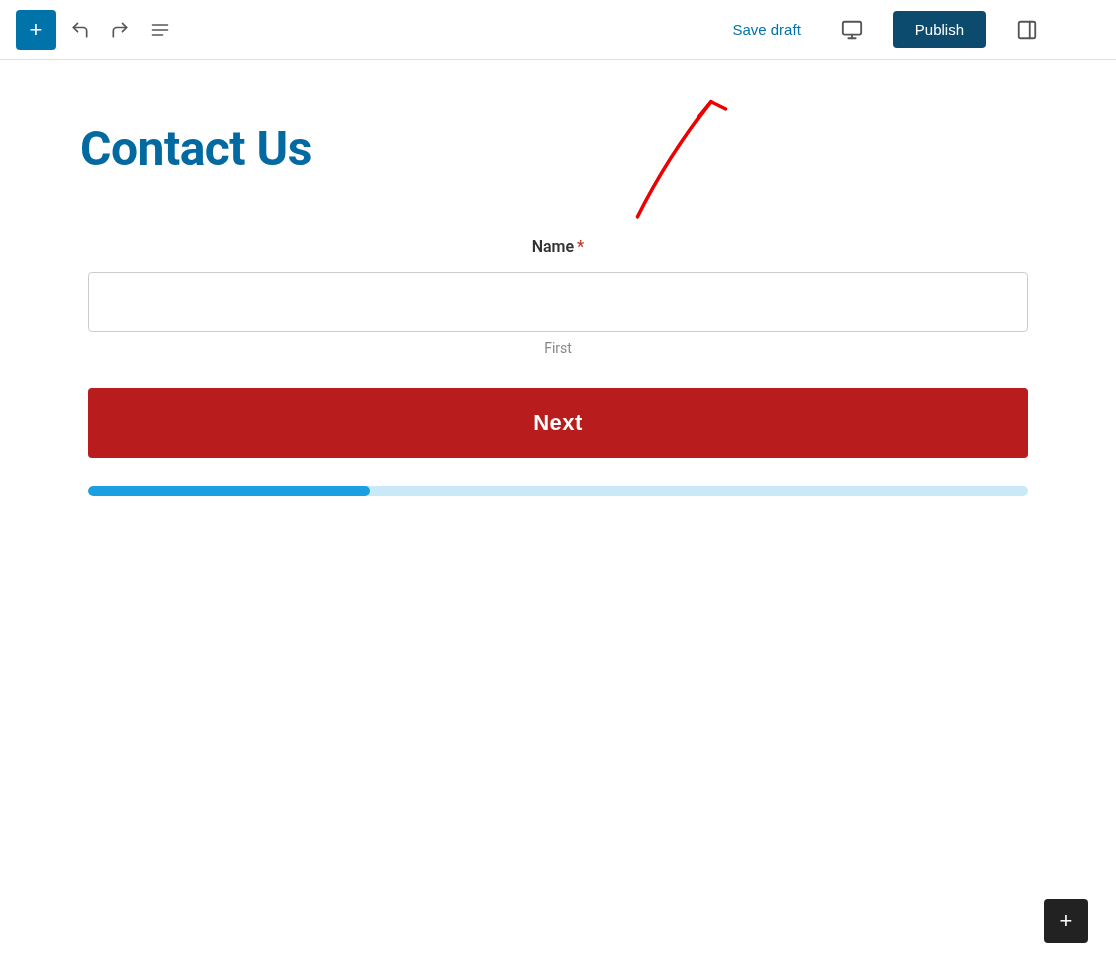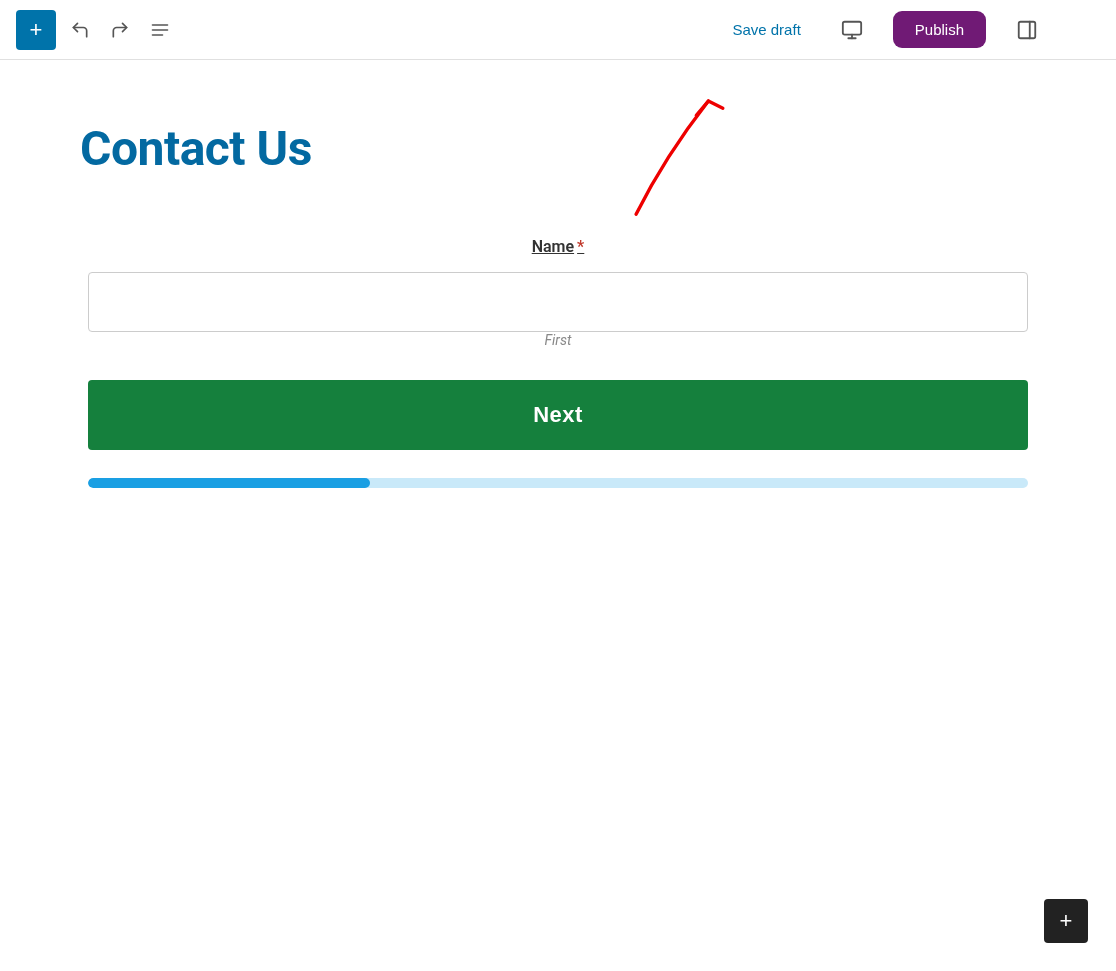--- a/index.html
+++ b/index.html
@@ -72,24 +72,24 @@
       background: none;
       border: none;
       cursor: pointer;
       color: #0073aa;
       font-size: 15px;
       padding: 6px 10px;
       border-radius: 4px;
     }
 
     .publish-btn {
-      background: #701a75;
+      background: #0c4a6e;
       color: #fff;
       border: none;
-      border-radius: 9px;
+      border-radius: 4px;
       padding: 10px 22px;
       font-size: 15px;
       font-weight: 500;
       cursor: pointer;
     }
 
     
     .main-content {
       padding: 60px 80px 40px 80px;
       position: relative;
@@ -108,21 +108,20 @@
       max-width: 940px;
       margin: 0 auto;
     }
 
     .field-label {
       text-align: center;
       font-size: 16px;
       font-weight: 600;
       color: #333;
       margin-bottom: 16px;
-      text-decoration: underline;
     }
 
     .required-star {
       color: #c0392b;
       margin-left: 3px;
     }
 
     .name-fields {
       display: flex;
       gap: 24px;
@@ -141,32 +140,32 @@
       height: 60px;
       border: 1px solid #ccc;
       border-radius: 4px;
       padding: 0 12px;
       font-size: 16px;
       outline: none;
       background: #fff;
     }
 
     .field-sublabel {
+      margin-top: 8px;
       font-size: 14px;
       color: #888;
-      font-style: italic;
     }
 
     .next-btn {
       display: block;
       width: 100%;
       max-width: 940px;
       margin: 32px auto 0 auto;
       padding: 22px;
-      background: #15803d;
+      background: #b91c1c;
       color: #fff;
       border: none;
       border-radius: 4px;
       font-size: 22px;
       font-weight: 700;
       cursor: pointer;
       letter-spacing: 0.5px;
     }
 
     

